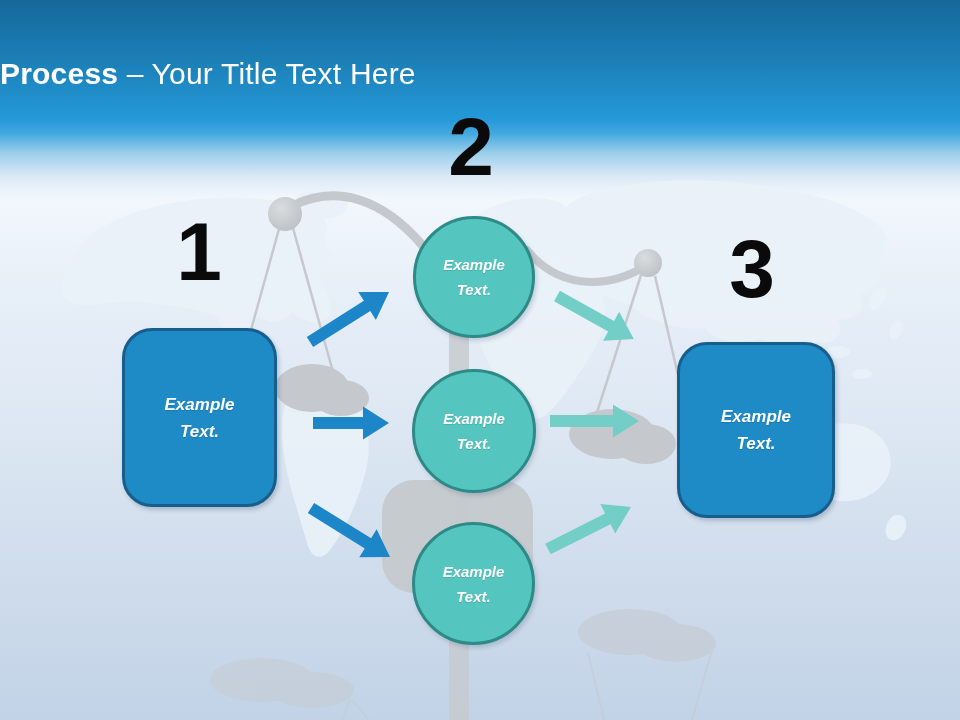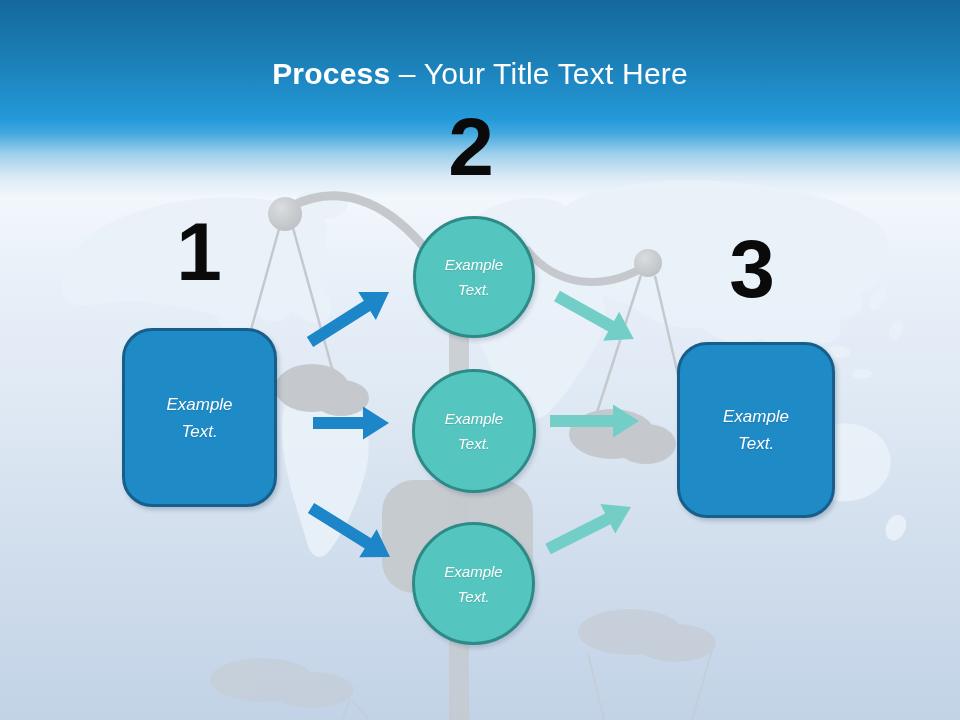--- a/index.html
+++ b/index.html
@@ -22,36 +22,36 @@
   }
   .decor { position:absolute; left:0; top:0; }
   .map path, .map ellipse { fill:var(--map_color,#E9F1F9); }
   .gray-fill { fill:var(--watermark_gray,#C5C9CD); }
   .gray-line { stroke:var(--watermark_gray,#C5C9CD); fill:none; }
   .ablue { fill:var(--arrow_blue,#1C86C8); }
   .ateal { fill:var(--arrow_teal,#72CEC7); }
 
   .title {
     position:absolute; top:52px; left:0; width:960px; height:44px;
-    text-align:center; color:var(--title_color,#FFFFFF);
+    text-align:left; color:var(--title_color,#FFFFFF);
     font-size:30px; line-height:44px; letter-spacing:.2px;
   }
   .title .bold { font-weight:700; }
 
   .big-number {
     position:absolute; width:120px; text-align:center;
     color:var(--number_color,#0A0A0A);
     font-size:82px; line-height:82px; font-weight:700;
   }
   #num1 { left:139px; top:211px; }
   #num2 { left:411px; top:106px; }
   #num3 { left:692px; top:228px; }
 
   .shape-text {
-    color:#fff; font-weight:400; font-style:italic; text-align:center;
+    color:#fff; font-weight:700; font-style:italic; text-align:center;
     text-shadow:0 1px 1px rgba(0,0,0,.12);
   }
   .box {
     position:absolute; border-radius:30px;
     background:var(--box_fill,#1E8AC6);
     border:3px solid var(--box_border,#175E8C);
     display:flex; flex-direction:column; align-items:center; justify-content:center;
     font-size:17px; line-height:27px;
     box-shadow:2px 3px 4px rgba(40,70,100,.25);
   }

